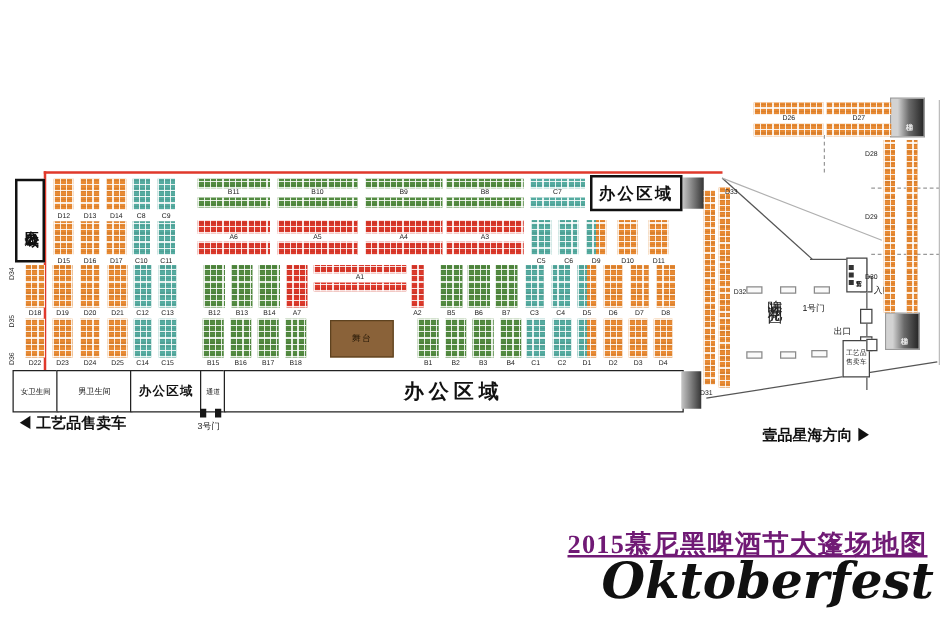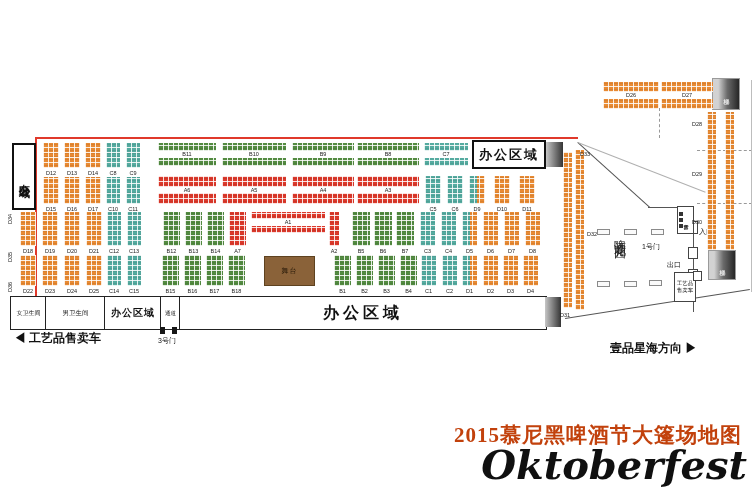--- a/index.html
+++ b/index.html
@@ -36,21 +36,21 @@
   #entrance-label{left:699px;top:227px;font-size:7px;}
   #exit-label{left:667px;top:260px;font-size:7px;}
   #gate3-label{left:150px;top:336px;width:34px;text-align:center;font-size:7px;}
   #vendor-cart{left:677px;top:206px;width:15px;height:26px;border:1px solid #444;background:#fff;display:flex;align-items:center;}
   #vendor-cart .sqcol{display:flex;flex-direction:column;margin-left:1px;}
   #vendor-cart .sq{width:4px;height:4px;background:#333;margin:1px 0;}
   #vendor-cart .vt{font-size:5px;line-height:5px;}
   #craft-cart{left:674px;top:272px;width:20px;height:28px;border:1px solid #444;background:#fff;
               font-size:5.5px;line-height:1.35;display:flex;align-items:center;justify-content:center;text-align:center;}
   #title-cn{position:absolute;right:13px;top:421px;font-family:"Liberation Serif",serif;
-            font-weight:700;font-size:21px;letter-spacing:1px;color:#c2410c;}
+            font-weight:700;font-size:21px;letter-spacing:1px;color:#701a75;text-decoration:underline;}
   #title-en{position:absolute;right:8px;top:441px;font-family:"DejaVu Serif",serif;
             font-style:italic;font-weight:600;font-size:40px;color:#101010;}
 </style>
 </head>
 <body>
 
 <div id="map">
 
   <div class="abs" id="wall-top" style="left:35px;top:137px;width:543px;height:2px;background:#e0392b;"></div>
   <div class="abs" id="wall-left" style="left:35px;top:137px;width:2px;height:159px;background:#e0392b;"></div>

